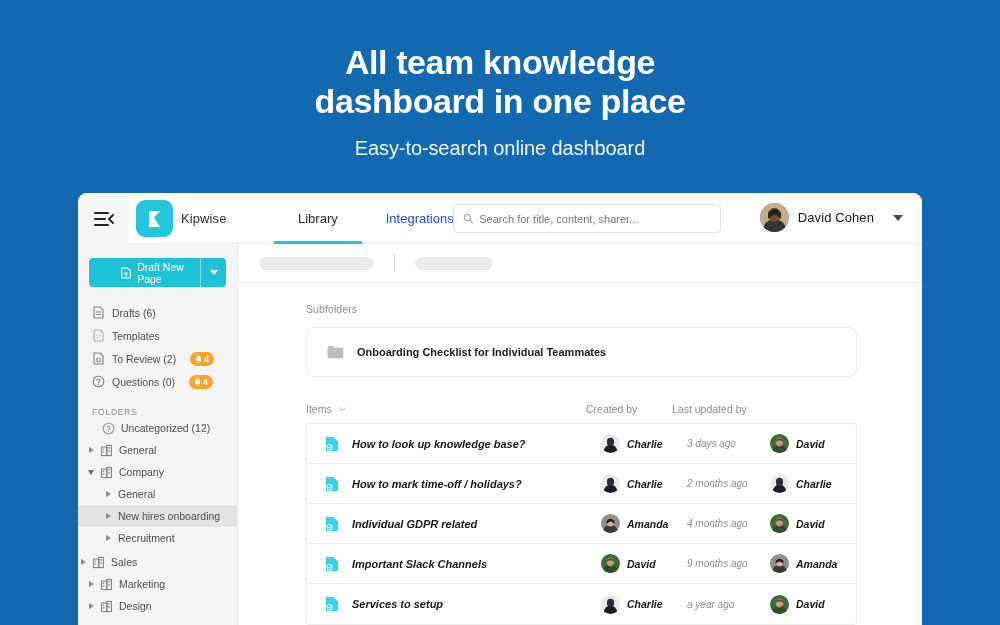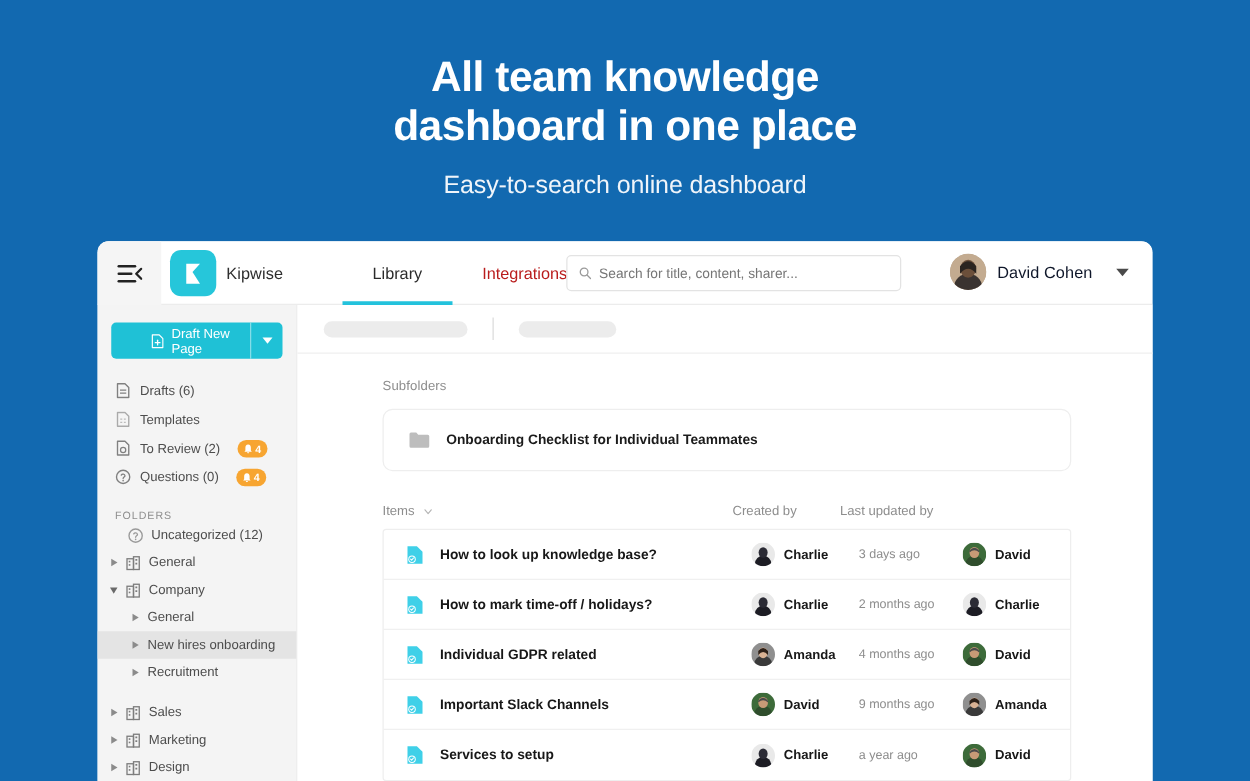--- a/index.html
+++ b/index.html
@@ -59,21 +59,21 @@
     width: 37px; height: 37px; border-radius: 9px; background: #26c6da;
     display: flex; align-items: center; justify-content: center;
   }
   .brand-name {
     position: absolute; left: 103px; top: 18px;
     font-size: 13px; color: #2e2e2e; font-weight: 500; letter-spacing: 0.1px;
   }
   .tabs { position: absolute; left: 196px; top: 0; height: 51px; display: flex; }
   .tab {
     position: relative; height: 51px; padding: 0 24px;
-    display: flex; align-items: center; font-size: 13px; color: #b91c1c;
+    display: flex; align-items: center; font-size: 13px; color: #1d4ed8;
   }
   .tab.active { color: #2b2b2b; }
   .tab.active::after {
     content: ""; position: absolute; left: 0; right: 0; bottom: 0;
     height: 3px; background: #23c2dc;
   }
   .search-box {
     position: absolute; left: 375px; top: 11px;
     width: 268px; height: 29px;
     border: 1px solid #e3e3e3; border-radius: 4px; background: #fff;
@@ -185,21 +185,21 @@
   .col-updated { width: 120px; }
   .chev-sm {
     width: 7px; height: 5px;
   }
   .table-card {
     border: 1px solid #eeeeee; border-radius: 3px; background: #fff;
     overflow: hidden;
   }
   .row {
     height: 40px; display: flex; align-items: center;
-    border-bottom: 1px solid #f0f0f0; padding-left: 18px;
+    border-bottom: 1px solid #f0f0f0; padding-left: 18px; font-style: italic;
   }
   .row:last-child { border-bottom: none; }
   .row .doc-ico { width: 14px; height: 16px; flex: none; margin-right: 13px; }
   .row .title {
     width: 249px; font-size: 11px; font-weight: bold; color: #171717;
     white-space: nowrap; overflow: hidden;
   }
   .person { width: 86px; display: flex; align-items: center; gap: 7px; }
   .person .av { width: 19px; height: 19px; border-radius: 50%; overflow: hidden; flex: none; }
   .person .pn { font-size: 10.5px; font-weight: bold; color: #171717; }
@@ -400,21 +400,21 @@
         </div>
 
         <div class="folder-item" style="padding-left:25px;">
           <span class="tri">
               <i class="tri-right"></i>
             </span>
           <span style="width:5px;display:inline-block;"></span>
           <span>Recruitment</span>
         </div>
 
-        <div class="folder-item" style="padding-left:8px;margin-top:10px;">
+        <div class="folder-item" style="margin-top:2px;">
           <span class="tri">
               <i class="tri-right"></i>
             </span>
           <svg class="ico" viewBox="0 0 13 13" style="margin-left:4px;">
             <rect x="1.6" y="3" width="5.2" height="8.6" fill="none" stroke="#7d7d7d" stroke-width="1.05"></rect>
             <rect x="6.8" y="1.4" width="4.6" height="10.2" fill="none" stroke="#7d7d7d" stroke-width="1.05"></rect>
             <rect x="3" y="4.6" width="1.3" height="1.3" fill="#7d7d7d"></rect>
             <rect x="3" y="7.3" width="1.3" height="1.3" fill="#7d7d7d"></rect>
             <rect x="8.3" y="3.2" width="1.5" height="1.4" fill="#7d7d7d"></rect>
             <rect x="8.3" y="6.2" width="1.5" height="1.4" fill="#7d7d7d"></rect>

